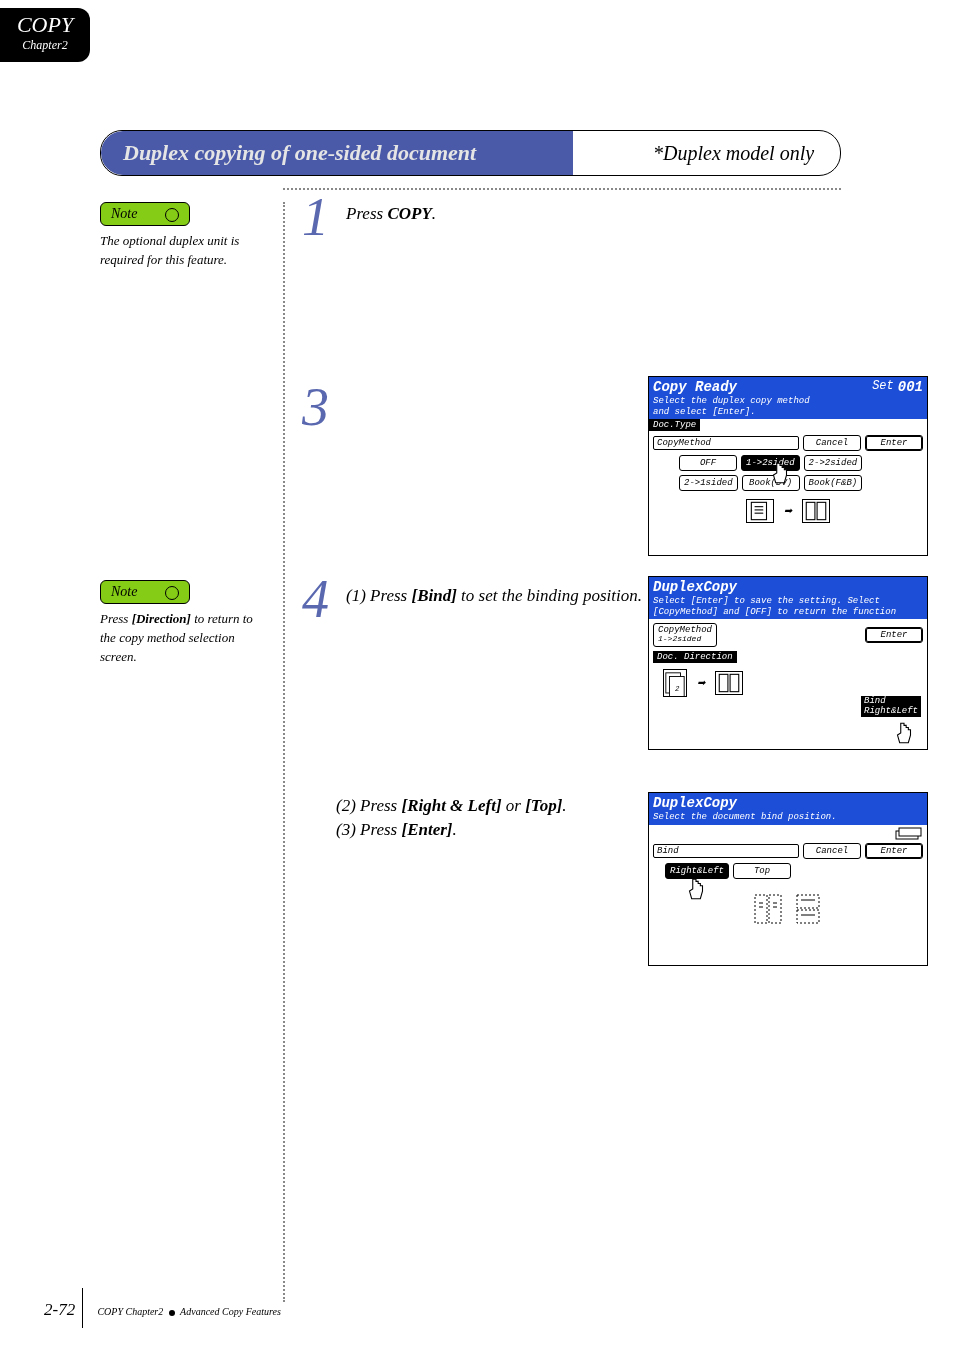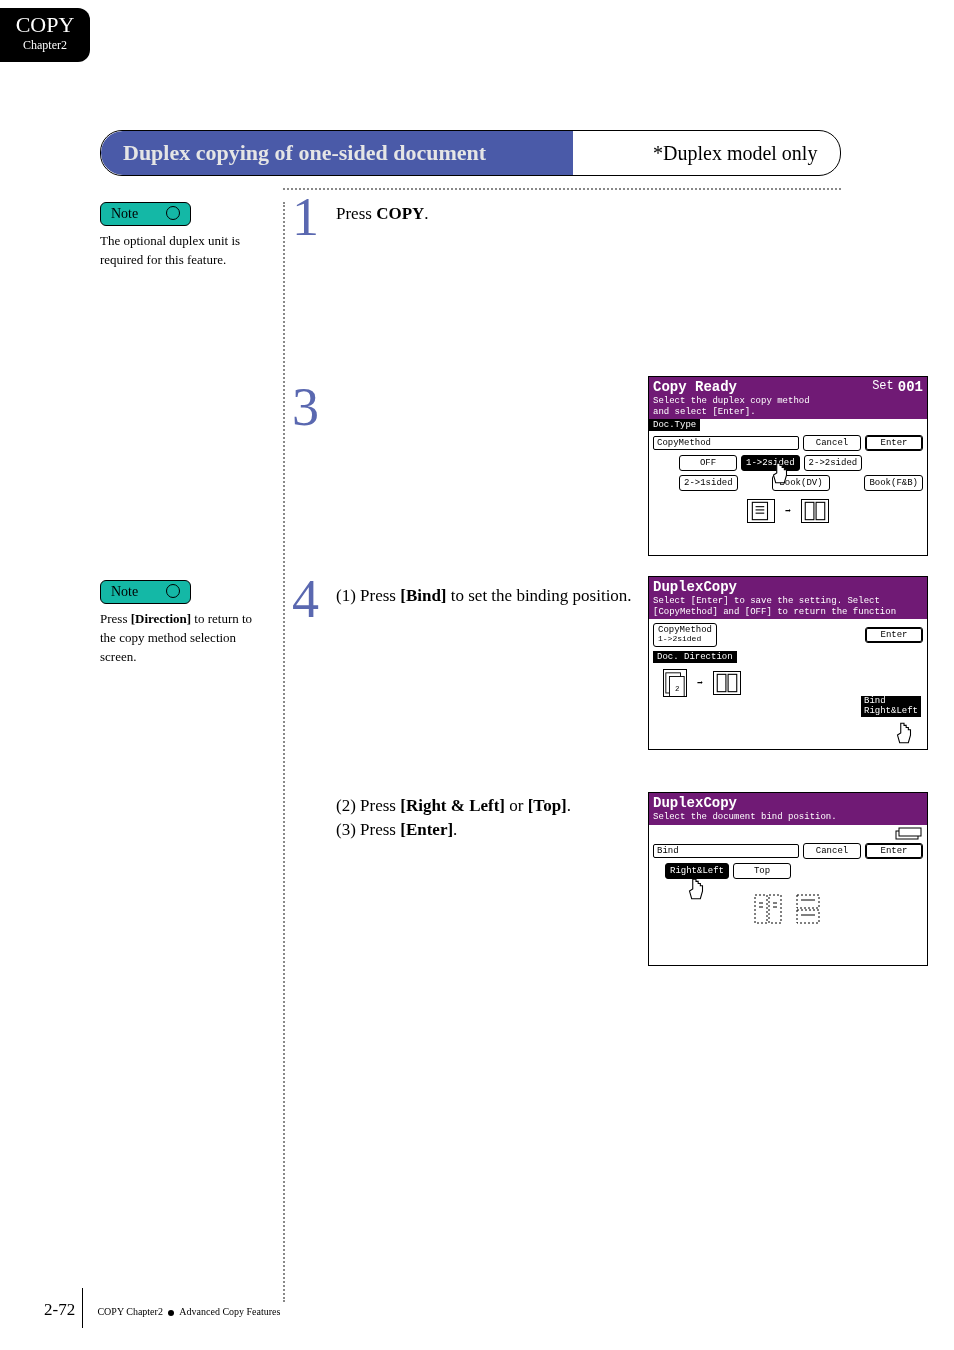--- a/index.html
+++ b/index.html
@@ -7,20 +7,21 @@
     padding: 0;
     font-family: "Times New Roman", serif;
     background: #fff;
     color: #000;
     width: 954px;
   }
   .page {
     position: relative;
     width: 896px;
     height: 1350px;
+    font-style: italic;
   }
   .tab {
     position: absolute;
     top: 8px;
     left: 0;
     width: 90px;
     height: 50px;
     background: #000;
     color: #fff;
     text-align: center;
@@ -62,25 +63,25 @@
     font-size: 20px;
     padding-left: 80px;
   }
   .note-box {
     position: absolute;
     width: 170px;
   }
   .note-pill {
     border: 1px solid #000;
     border-radius: 6px;
-    background: #14b8a6;
+    background: #84cc16;
     font-size: 14px;
     padding: 3px 10px;
     display: inline-flex;
-    align-items: flex-start;
+    align-items: flex-end;
     gap: 28px;
     margin-bottom: 6px;
   }
   .note-pill .dot {
     width: 12px; height: 12px; border: 1px solid #000; border-radius: 50%; display:inline-block;
   }
   .note-text { font-size: 13px; line-height: 1.45; }
   .dots-h {
     border-top: 2px dotted #888;
     height: 0;
@@ -88,21 +89,21 @@
   }
   .dots-v {
     border-left: 2px dotted #888;
     position: absolute;
     left: 183px;
     top: 72px;
     height: 1100px;
   }
   .step {
     position: absolute;
-    left: 192px;
+    left: 202px;
   }
   .big-num {
     font-family: "Times New Roman", serif;
     font-size: 54px;
     color: #5a68b0;
     font-weight: normal;
     line-height: 1;
     display: inline-block;
     width: 40px;
     vertical-align: top;
@@ -118,21 +119,21 @@
   .screen {
     position: absolute;
     left: 548px;
     width: 278px;
     border: 1px solid #000;
     font-family: "Courier New", monospace;
     font-size: 10px;
     background: #fff;
   }
   .scr-head {
-    background: #701a75;
+    background: #1d4ed8;
     color: #fff;
     padding: 2px 4px;
     line-height: 1.2;
   }
   .scr-head .title { font-size: 14px; font-weight: bold; display:inline; }
   .scr-head .set { float:right; font-size:12px; }
   .scr-head .setnum { float:right; font-size:14px; font-weight:bold; margin-left:4px;}
   .scr-sub { font-size: 9px; color:#fff; }
   .scr-tab {
     background:#000; color:#fff; display:inline-block; padding:1px 4px; font-size:9px;
@@ -221,21 +222,21 @@
         <div class="scr-row">
           <span class="label-cell" style="flex:1">CopyMethod</span>
           <span class="scr-btn">Cancel</span>
           <span class="scr-btn dbl">Enter</span>
         </div>
         <div class="scr-row" style="margin-left:26px;">
           <span class="scr-btn">OFF</span>
           <span class="scr-btn sel">1-&gt;2sided</span>
           <span class="scr-btn">2-&gt;2sided</span>
         </div>
-        <div class="scr-row" style="margin-left:26px;justify-content:space-between;">
+        <div class="scr-row" style="margin-left:26px;">
           <span class="scr-btn">2-&gt;1sided</span>
           <span class="scr-btn">Book(DV)</span>
           <span class="scr-btn">Book(F&amp;B)</span>
         </div>
         <div class="scr-row" style="justify-content:center; margin-top:8px;">
           <span class="mini-icon">
             <svg viewBox="0 0 24 24">
                 <rect x="4" y="4" width="14" height="16" fill="none" stroke="#000"></rect>
                 <line x1="7" y1="8" x2="15" y2="8" stroke="#000"></line>
                 <line x1="7" y1="11" x2="15" y2="11" stroke="#000"></line>

